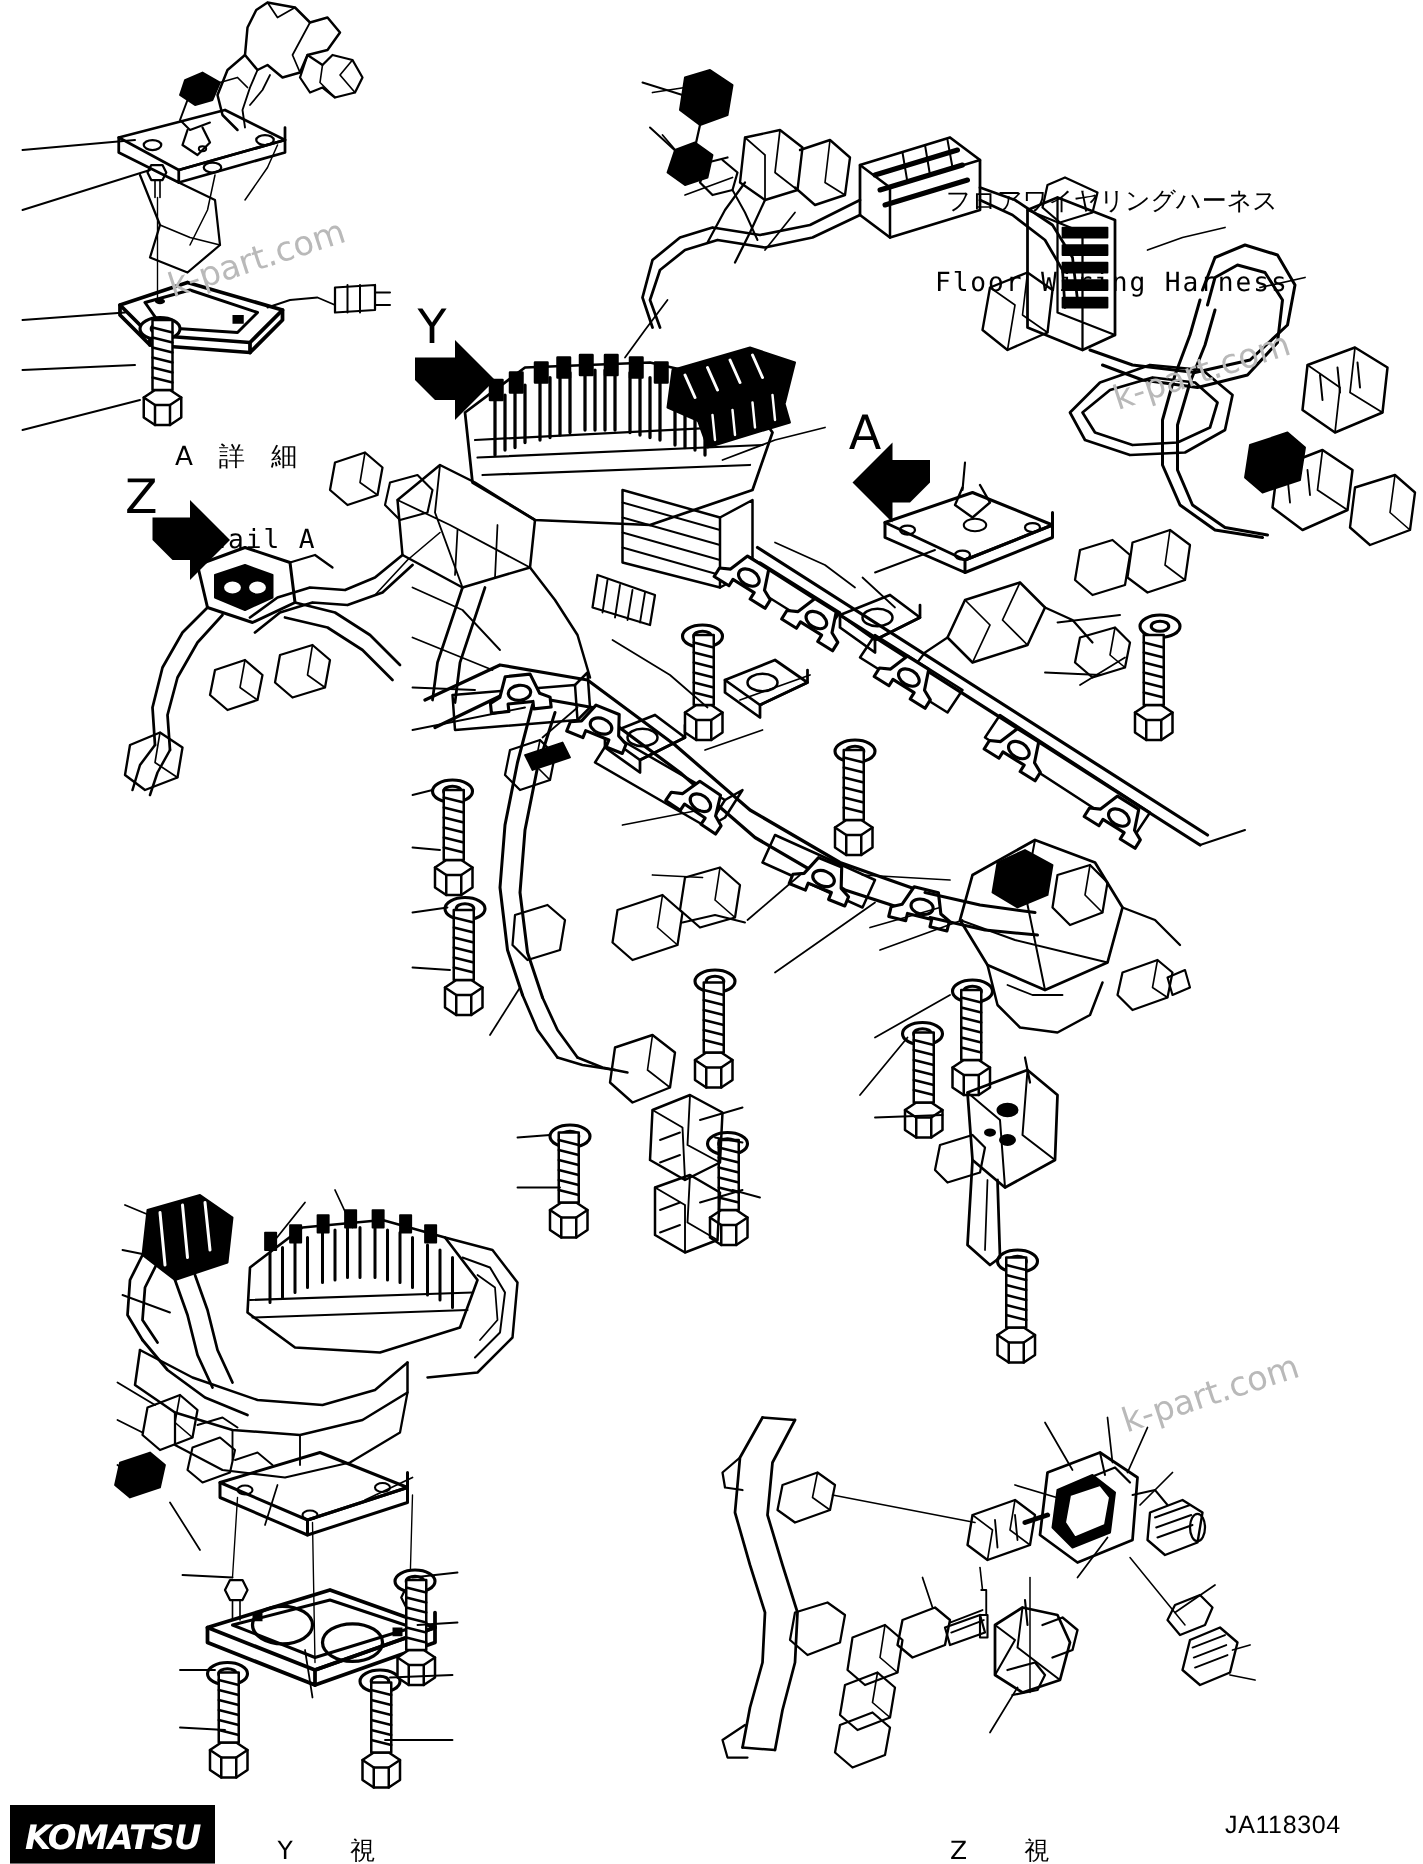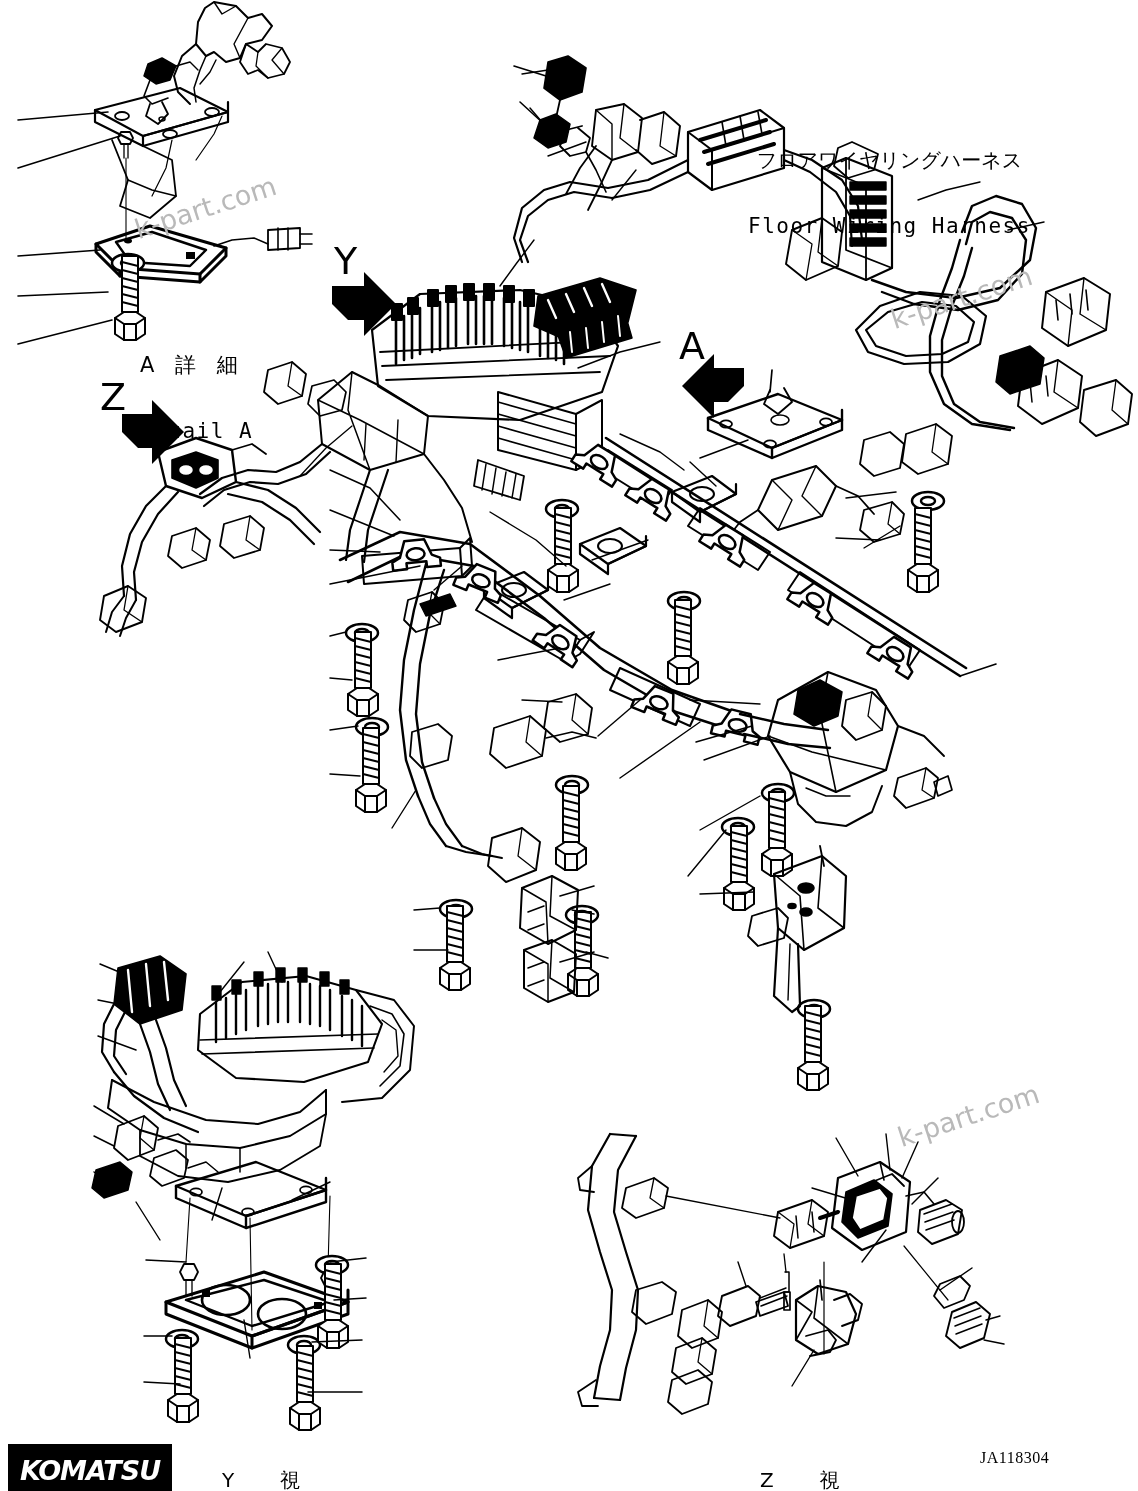--- a/index.html
+++ b/index.html
@@ -54,22 +54,22 @@
 
   #view-y-label { left: 222px; top: 1428px; }
   #view-y-label .jp { font-size: 20px; letter-spacing: 11px; }
 
   #view-z-label { left: 760px; top: 1428px; }
   #view-z-label .jp { font-size: 20px; letter-spacing: 11px; }
 
   #drawing-number {
     position: absolute;
     left: 980px; top: 1449px;
-    font-family: Liberation Serif, serif;
-    font-size: 16px;
+    font-family: Liberation Sans, sans-serif;
+    font-size: 20px;
     letter-spacing: 0.5px;
     color: #000;
     white-space: pre;
   }
 
   
   .callout-letter {
     position: absolute;
     font-family: "DejaVu Sans", "Liberation Sans", sans-serif;
     font-size: 38px;

